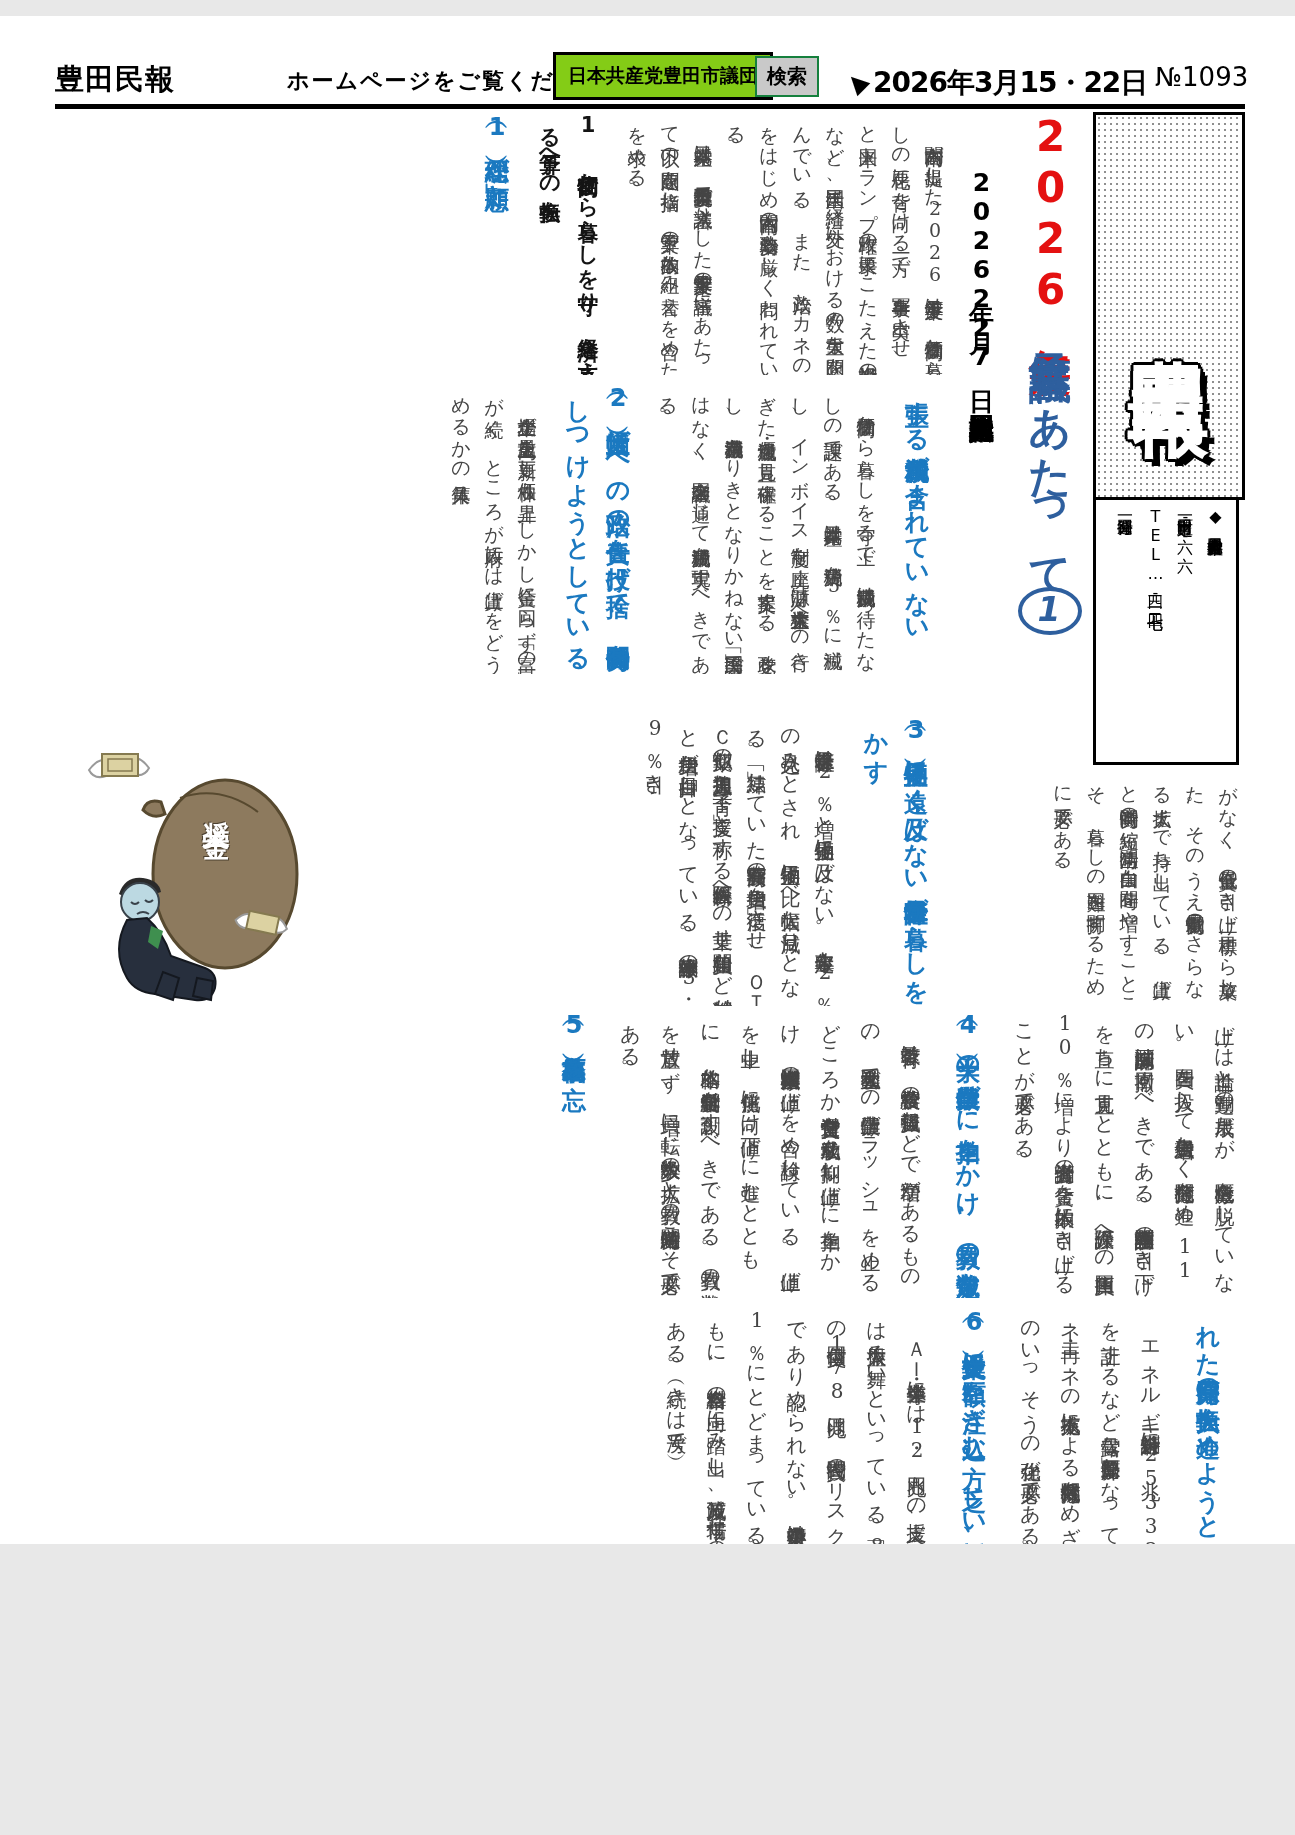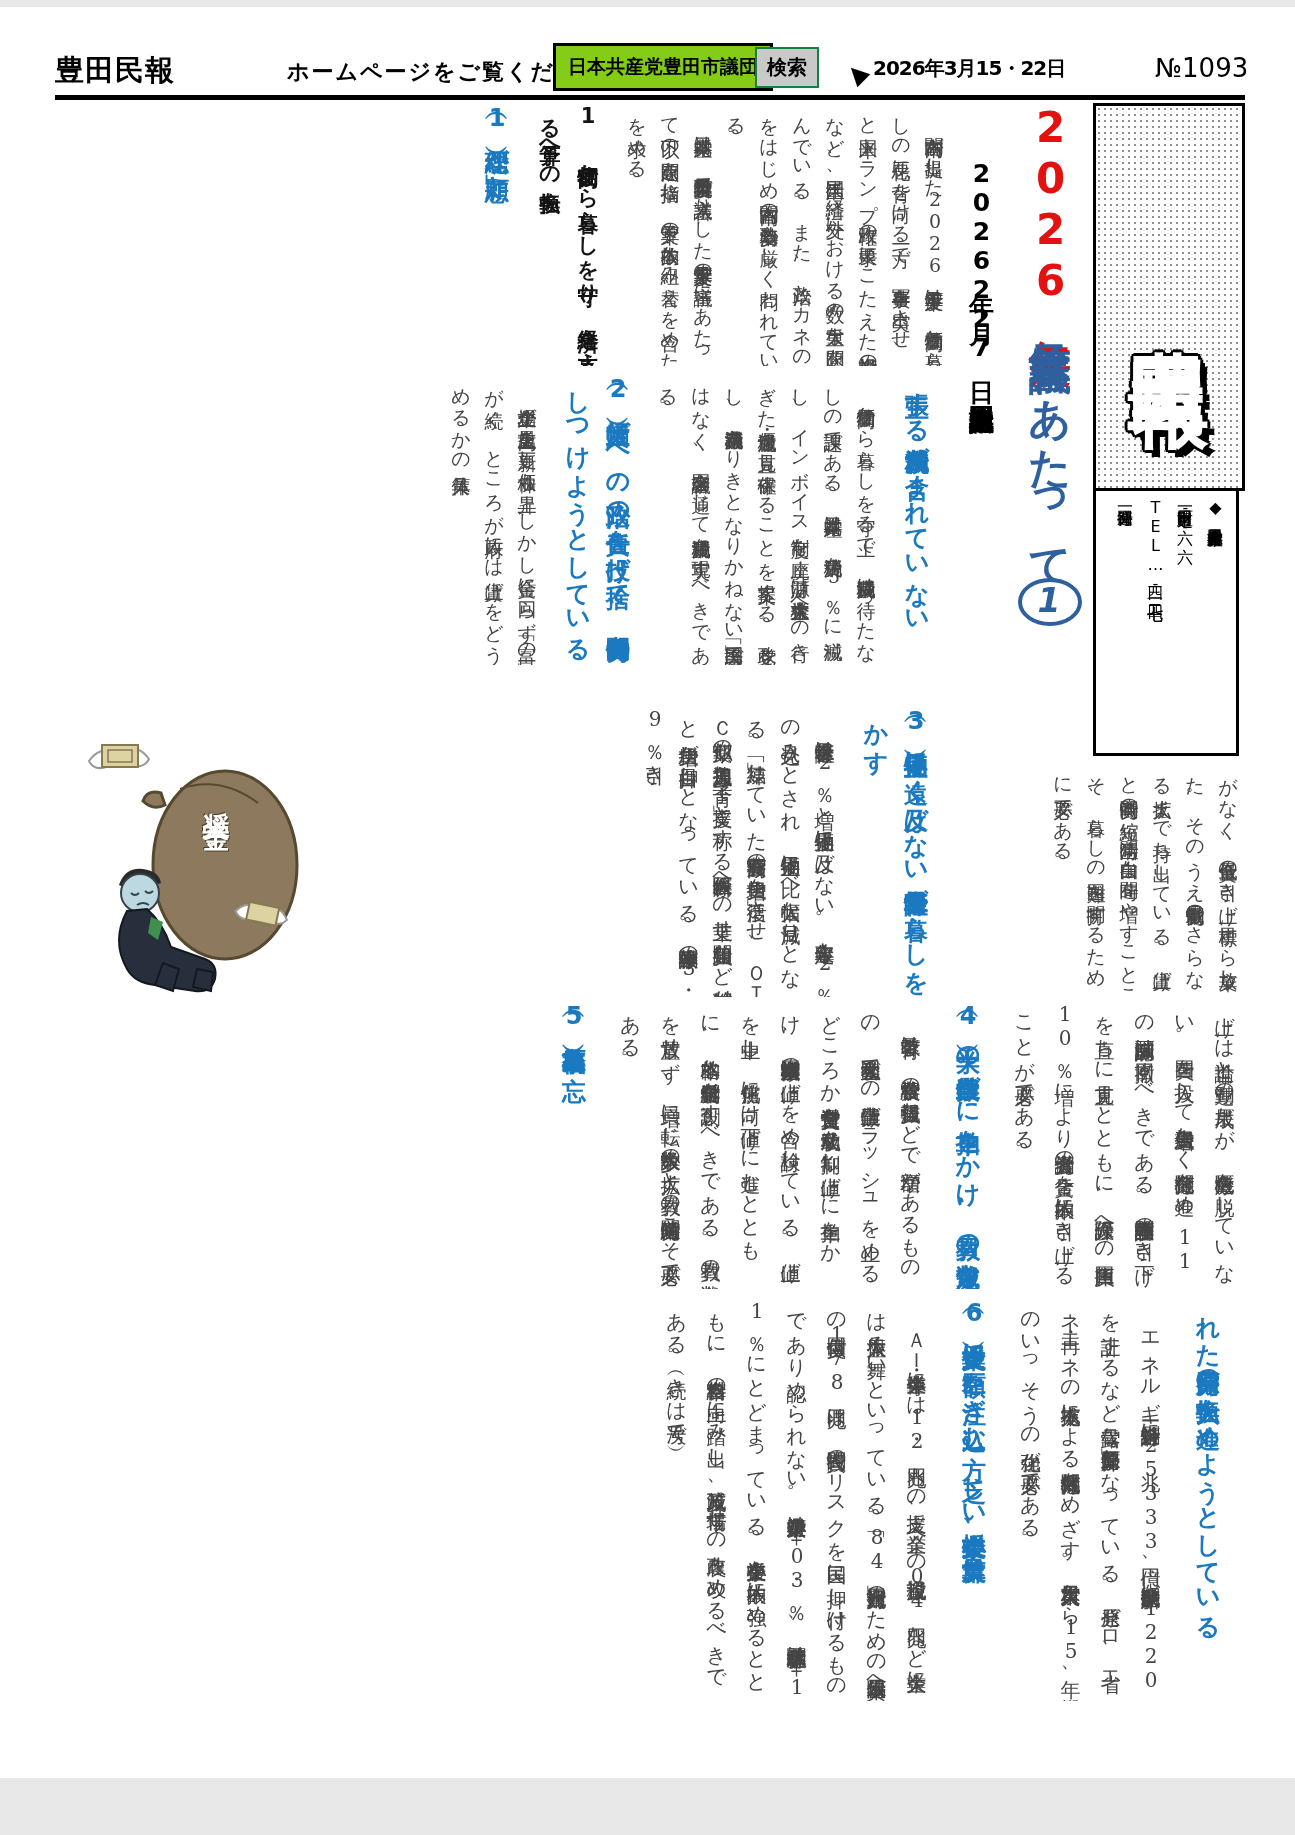--- a/index.html
+++ b/index.html
@@ -1,27 +1,27 @@
 <!DOCTYPE html>
 <html lang="ja"><head>
 <meta charset="utf-8">
 <style>
   html,body{margin:0;padding:0;background:#e8e8e8;}
-  .page{position:relative;width:1295px;height:1771px;background:#ffffff;margin:7px auto;overflow:hidden;
+  .page{position:relative;width:1295px;height:1528px;background:#ffffff;margin:16px auto;overflow:hidden;
         font-family:"DejaVu Serif",serif;}
   
   .hdr{position:absolute;left:55px;top:36px;width:1190px;height:50px;}
   .hdr *{font-family:"DejaVu Sans",sans-serif;}
   .h-item{position:absolute;top:8px;white-space:nowrap;color:#000;}
   .h-mast{left:0;font-size:29px;font-weight:900;letter-spacing:1px;}
   .h-note{left:232px;font-size:22px;font-weight:800;top:14px;letter-spacing:2px;}
   .h-org{left:498px;top:0px;border:3px solid #000;background:#84cc16;padding:8px 12px;font-size:19px;font-weight:600;}
   .h-search{left:700px;top:4px;border:2px solid #15803d;background:#c9c9c9;padding:5px 10px;font-size:20px;font-weight:800;}
   .h-cursor{position:absolute;left:792px;top:16px;font-size:24px;transform:rotate(-45deg);}
-  .h-date{left:818px;top:12px;font-size:20px;font-weight:800;letter-spacing:-1px;}
+  .h-date{left:818px;top:12px;font-size:28px;font-weight:800;letter-spacing:-1px;}
   .h-no{left:1100px;top:10px;font-size:26px;font-weight:400;}
   .rule{position:absolute;left:55px;top:88px;width:1190px;height:5px;background:#000;}
   
   .logo-box{position:absolute;left:1093px;top:96px;width:146px;height:382px;border:3px solid #000;
     background-color:#fff;background-image:radial-gradient(circle,#8f8f8f 1.2px,transparent 1.4px);
     background-size:6px 6px;display:flex;align-items:center;justify-content:center;}
   .logo-text{writing-mode:vertical-rl;text-orientation:upright;font-family:"DejaVu Sans",sans-serif;
     font-weight:900;font-size:82px;line-height:1;color:#fff;letter-spacing:6px;
     text-shadow:2px 2px 0 #000,-2px -2px 0 #000,-2px 2px 0 #000,2px -2px 0 #000,
                 3px 0 0 #000,-3px 0 0 #000,0 3px 0 #000,0 -3px 0 #000,7px 7px 0 #000;}

